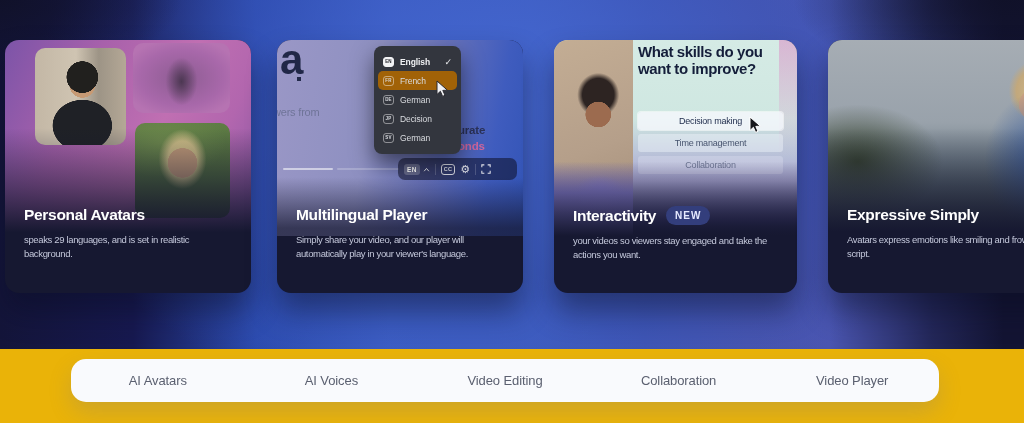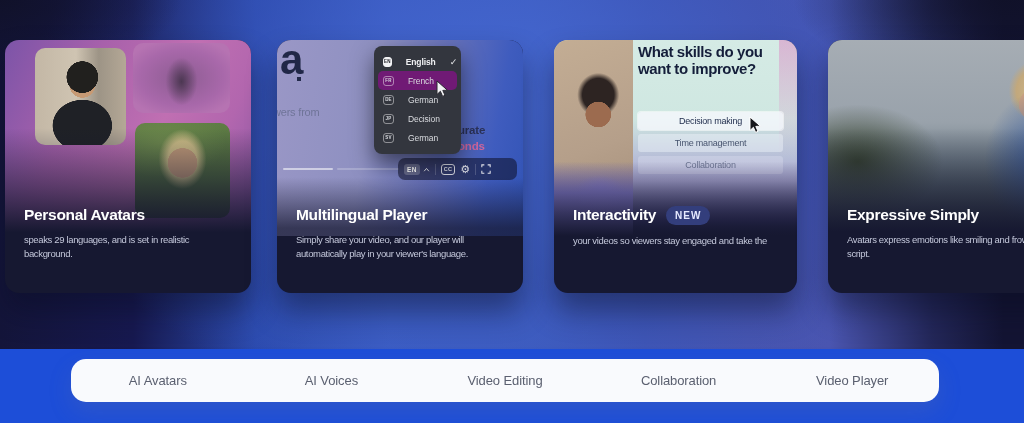--- a/index.html
+++ b/index.html
@@ -78,22 +78,22 @@
   .caret-up { width:7px; height:7px; }
   .ctrl-div { width:1px; height:11px; background:rgba(255,255,255,0.18); }
   .cc-icon { border:1px solid rgba(255,255,255,0.8); border-radius:3px; color:rgba(255,255,255,0.85);
     font-size:5.5px; font-weight:700; padding:1.5px 2px; letter-spacing:0.3px; }
   .gear-icon { color:rgba(255,255,255,0.85); font-size:11px; line-height:1; font-family:"DejaVu Sans",sans-serif; }
   .fs-icon { width:10px; height:10px; }
 
   .dropdown { position:absolute; left:97px; top:6px; width:87px; height:108px;
     background:#33363e; border-radius:8px; box-shadow:0 10px 22px rgba(0,0,0,0.5);
     padding:6px 4px; z-index:5; }
-  .dd-row { display:flex; align-items:center; gap:14px; height:19px; padding:0 5px; border-radius:5px; position:relative; }
-  .dd-row.hl { background:#701a75; }
+  .dd-row { display:flex; align-items:center; gap:6px; height:19px; padding:0 5px; border-radius:5px; position:relative; }
+  .dd-row.hl { background:#a16207; }
   .dd-badge { width:11px; height:10px; border:1px solid rgba(255,255,255,0.45); border-radius:3px;
     color:#d8dade; font-size:4.5px; font-weight:700; display:flex; align-items:center; justify-content:center; letter-spacing:0.2px; }
   .dd-badge.sel { background:#f2f3f5; border-color:#f2f3f5; color:#23252b; }
   .dd-label { color:#d9dbdf; font-size:8.5px; letter-spacing:-0.1px; }
   .dd-check { margin-left:auto; color:#e8e9ec; font-size:9px; }
   .cursor2 { position:absolute; left:158px; top:40px; z-index:6; }
 
   
   .media3 { background:linear-gradient(180deg,#d5ebe5 0%,#cfe7e1 40%,#a9a6d2 72%,#4a4580 92%,#20224a 100%); }
   .media3::after { background:linear-gradient(180deg, rgba(22,24,49,0) 62%, rgba(22,24,49,0.7) 88%, #161831 100%); }
@@ -121,29 +121,29 @@
   .media4 { background:
       radial-gradient(ellipse 55px 70px at 86% 62%, #3d5f9e 0%, rgba(61,95,158,0) 100%),
       radial-gradient(circle 16px at 84% 33%, #c79f82 97%, transparent 100%),
       radial-gradient(ellipse 26px 30px at 84% 26%, #cdb488 0%, #c2a87c 70%, rgba(205,180,136,0) 100%),
       radial-gradient(ellipse 90px 60px at 12% 62%, #39452f 0%, rgba(57,69,47,0) 95%),
       linear-gradient(180deg,#a6adb4 0%,#99a2ab 42%,#76848d 60%,#5d6c72 74%,#3f4a48 100%);
   }
 
   
   .card-text { position:absolute; left:19px; right:10px; top:166px; }
-  .title-row { display:flex; gap:10px; }
+  .title-row { display:flex; align-items:center; gap:10px; }
   .card-title { color:#ffffff; font-size:15.5px; font-weight:700; letter-spacing:-0.3px; white-space:nowrap; }
   .new-badge { background:#333e7c; color:#e6eaff; font-size:10px; font-weight:700; letter-spacing:1px;
     padding:4px 9px; border-radius:10px; }
   .card-desc { margin-top:9px; }
   .card-desc div { color:#c4c8db; font-size:9.5px; line-height:14px; letter-spacing:-0.35px; white-space:nowrap; }
 
   
-  .footer { position:absolute; left:0; bottom:0; width:1024px; height:74px; background:#1d4ed8; }
+  .footer { position:absolute; left:0; bottom:0; width:1024px; height:74px; background:#eab308; }
   .tabbar { position:absolute; left:71px; top:10px; width:868px; height:43px; background:#f9fafd;
     border-radius:15px; box-shadow:0 10px 22px rgba(105,115,155,0.22);
     display:flex; align-items:center; }
   .tab { flex:1; text-align:center; font-size:13px; color:#5b6070; letter-spacing:-0.1px; cursor:pointer; }
 </style>
 </head>
 <body>
 
 <div class="stage">
   <div class="bg"></div>
@@ -245,20 +245,21 @@
         <path d="M2 1 L2 14.5 L5.4 11.3 L7.6 16.4 L10 15.3 L7.8 10.4 L12.4 10.2 Z" fill="#17181c" stroke="#ffffff" stroke-width="1"></path>
       </svg>
     </div>
     <div class="card-text">
       <div class="title-row">
         <h3 class="card-title">Interactivity</h3>
         <span class="new-badge">NEW</span>
       </div>
       <div class="card-desc">
         <div>your videos so viewers stay engaged and take the</div>
+        <div>actions you want.</div>
       </div>
     </div>
   </section>
 
   <section class="card card4">
     <div class="media media4"></div>
     <div class="card-text">
       <div class="title-row">
         <h3 class="card-title">Expressive Simply</h3>
       </div>

